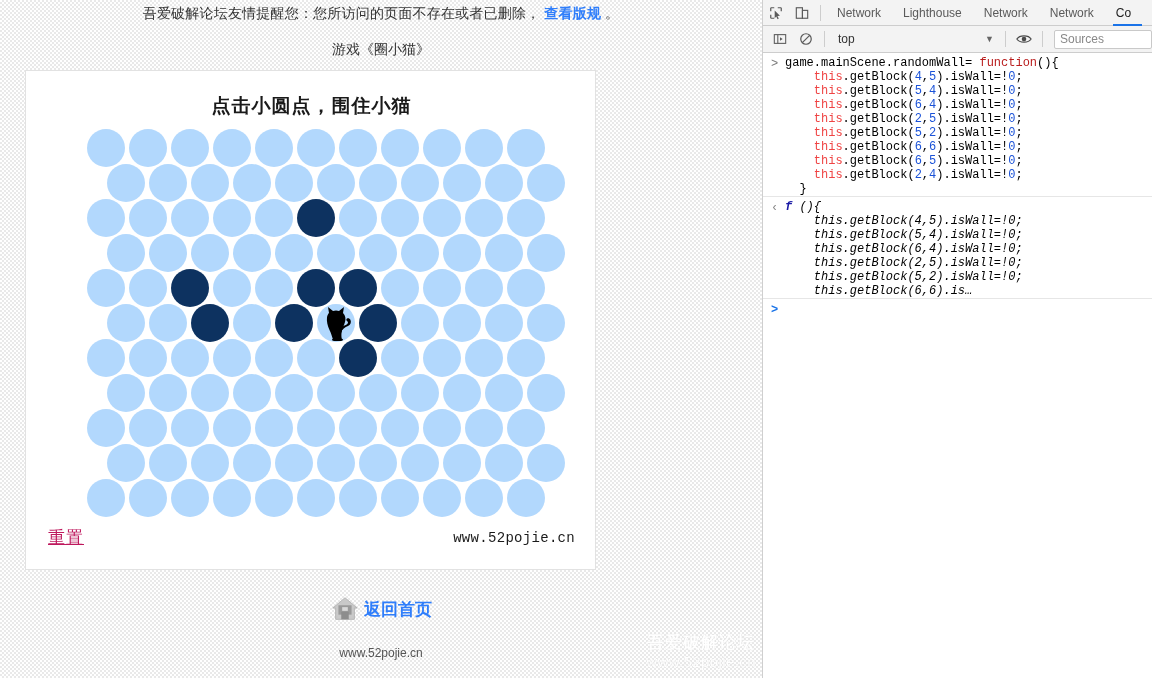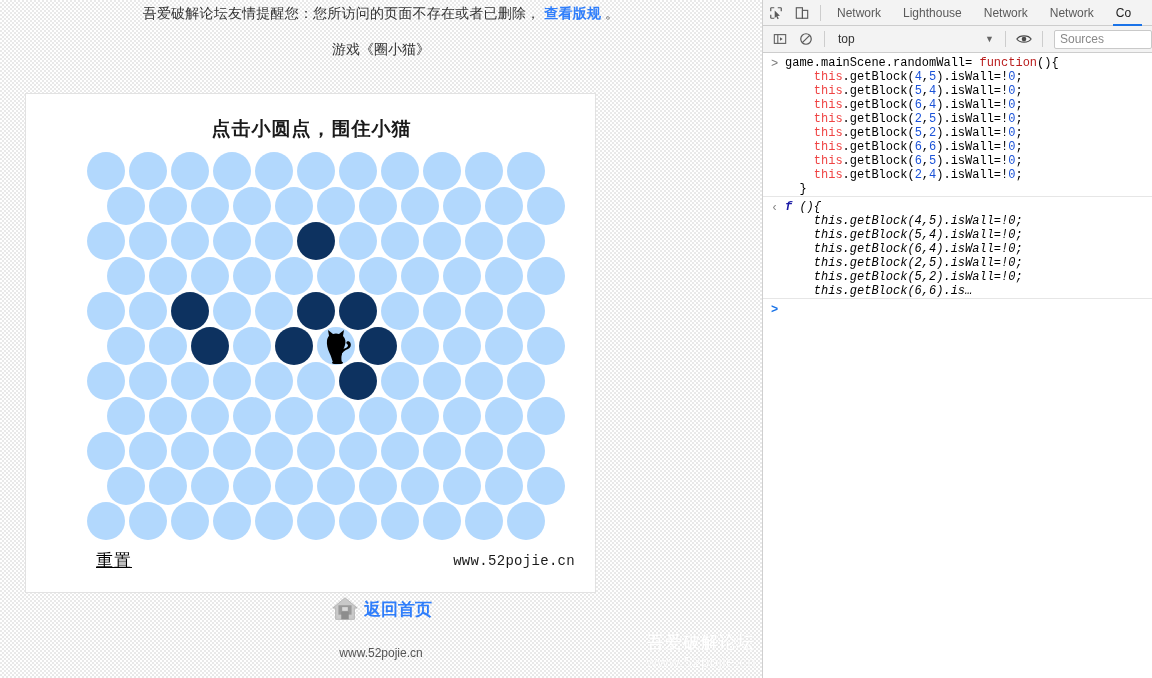--- a/index.html
+++ b/index.html
@@ -43,21 +43,21 @@
 
   .subtitle {
     position: absolute; left: 0; top: 41px; width: 762px;
     text-align: center;
     font-size: 14px;
     color: #333;
   }
 
   .card {
     position: absolute;
-    left: 25px; top: 93px;
+    left: 25px; top: 70px;
     width: 571px; height: 500px;
     background: #fff;
     border: 1px solid #e2e2e2;
   }
 
   .game-title {
     position: absolute; left: 0; top: 22px; width: 571px;
     text-align: center;
     font-size: 19px;
     font-weight: bold;
@@ -82,26 +82,25 @@
   .cat {
     position: absolute;
     width: 30px; height: 36px;
     pointer-events: none;
   }
 
   .reset-btn {
     position: absolute;
     left: 22px; top: 455px;
     font-size: 17px;
-    color: #000000;
+    color: #be185d;
     text-decoration: underline;
     font-weight: normal;
     letter-spacing: 1px;
     cursor: pointer;
-    margin-left: 48px;
   }
 
   .card-url {
     position: absolute;
     right: 20px; top: 459px;
     font-family: "Liberation Mono", monospace;
     font-size: 14px;
     color: #1a1a1a;
     letter-spacing: 0.3px;
   }

